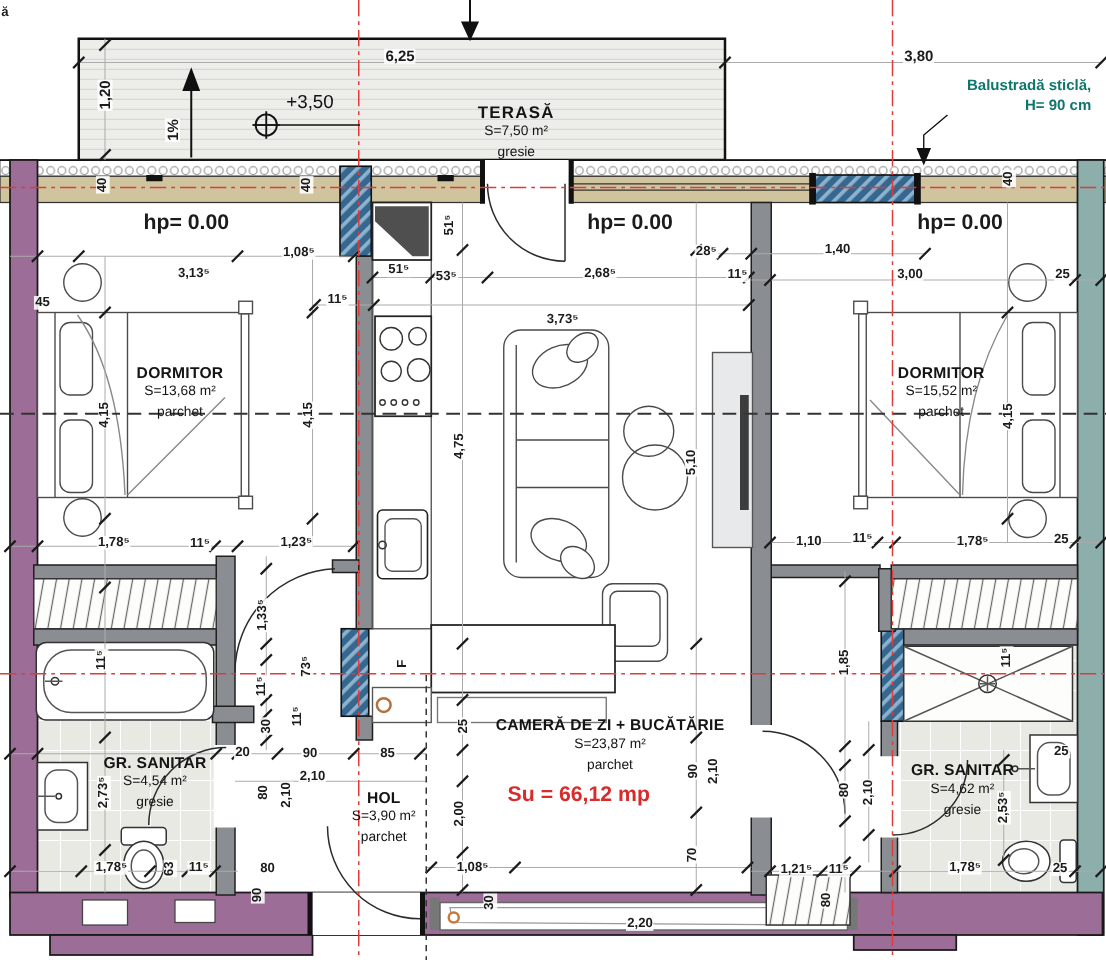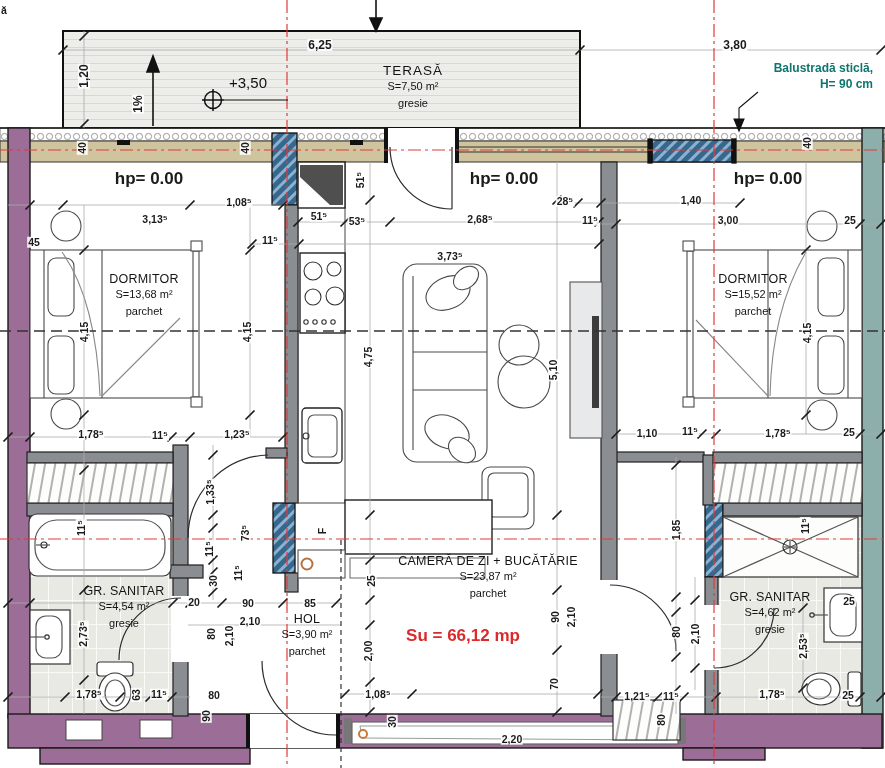--- a/index.html
+++ b/index.html
@@ -6,21 +6,21 @@
   #plan{position:relative;width:885px;height:768px;background:#fff;overflow:hidden;
         font-family:"Liberation Sans","DejaVu Sans",sans-serif;}
   #plan svg{position:absolute;left:0;top:0;}
   #labels{position:absolute;left:0;top:0;width:885px;height:768px;pointer-events:none;}
   .dim{position:absolute;transform:translate(-50%,-50%);font-size:10.5px;font-weight:700;
        color:#1b1b1b;line-height:1;white-space:nowrap;background:rgba(255,255,255,.88);padding:0 1px;}
   .dim.rot{transform:translate(-50%,-50%) rotate(-90deg);}
   .dim.lg{font-size:12px;}
   .dim.hp{font-size:17px;font-weight:600;background:transparent;}
   .room{position:absolute;transform:translateX(-50%);text-align:center;color:#141414;white-space:nowrap;}
-  .room .nm{font-weight:400;font-size:12.5px;letter-spacing:.2px;display:block;}
+  .room .nm{font-weight:700;font-size:12.5px;letter-spacing:.2px;display:block;margin-top:19px;}
   .room .ar,.room .fn{font-size:11px;display:block;line-height:1.5;}
   .terr .nm{font-size:13.5px;letter-spacing:1px;}
   .su{position:absolute;transform:translate(-50%,-50%);color:#d92b2b;font-weight:700;font-size:17px;white-space:nowrap;}
   .elev{position:absolute;transform:translate(-50%,-50%);font-weight:400;font-size:15px;color:#111;white-space:nowrap;}
   .balu{position:absolute;text-align:right;font-size:12px;color:#0f766e;line-height:1.35;white-space:nowrap;font-weight:bold;}
 </style>
 </head>
 <body>
 
 <div id="plan">
@@ -460,21 +460,21 @@
         <span class="dim hp" style="left: 768px; top: 178px;">hp= 0.00</span>
         <span class="dim" style="left: 34px; top: 201px; margin-top: 41px;">45</span>
         <span class="dim" style="left: 155px; top: 219px;">3,13⁵</span>
         <span class="dim" style="left: 239px; top: 202px;">1,08⁵</span>
         <span class="dim rot" style="left: 360px; top: 180px;">51⁵</span>
         <span class="dim" style="left: 319px; top: 216px;">51⁵</span>
         <span class="dim" style="left: 357px; top: 221px;">53⁵</span>
         <span class="dim" style="left: 480px; top: 219px;">2,68⁵</span>
         <span class="dim" style="left: 565px; top: 201px;">28⁵</span>
         <span class="dim" style="left: 590px; top: 220px;">11⁵</span>
-        <span class="dim" style="left: 670px; top: 200px; margin-left: 21px;">1,40</span>
+        <span class="dim" style="left: 670px; top: 200px;">1,40</span>
         <span class="dim" style="left: 728px; top: 220px;">3,00</span>
         <span class="dim" style="left: 850px; top: 220px;">25</span>
         <span class="dim" style="left: 270px; top: 240px;">11⁵</span>
         <span class="dim" style="left: 450px; top: 256px;">3,73⁵</span>
         <span class="dim rot" style="left: 84px; top: 332px;">4,15</span>
         <span class="dim rot" style="left: 247px; top: 332px;">4,15</span>
         <span class="dim rot" style="left: 807px; top: 333px;">4,15</span>
         <span class="dim rot" style="left: 368px; top: 357px;">4,75</span>
         <span class="dim rot" style="left: 553px; top: 370px;">5,10</span>
         <span class="dim" style="left: 91px; top: 434px;">1,78⁵</span>

